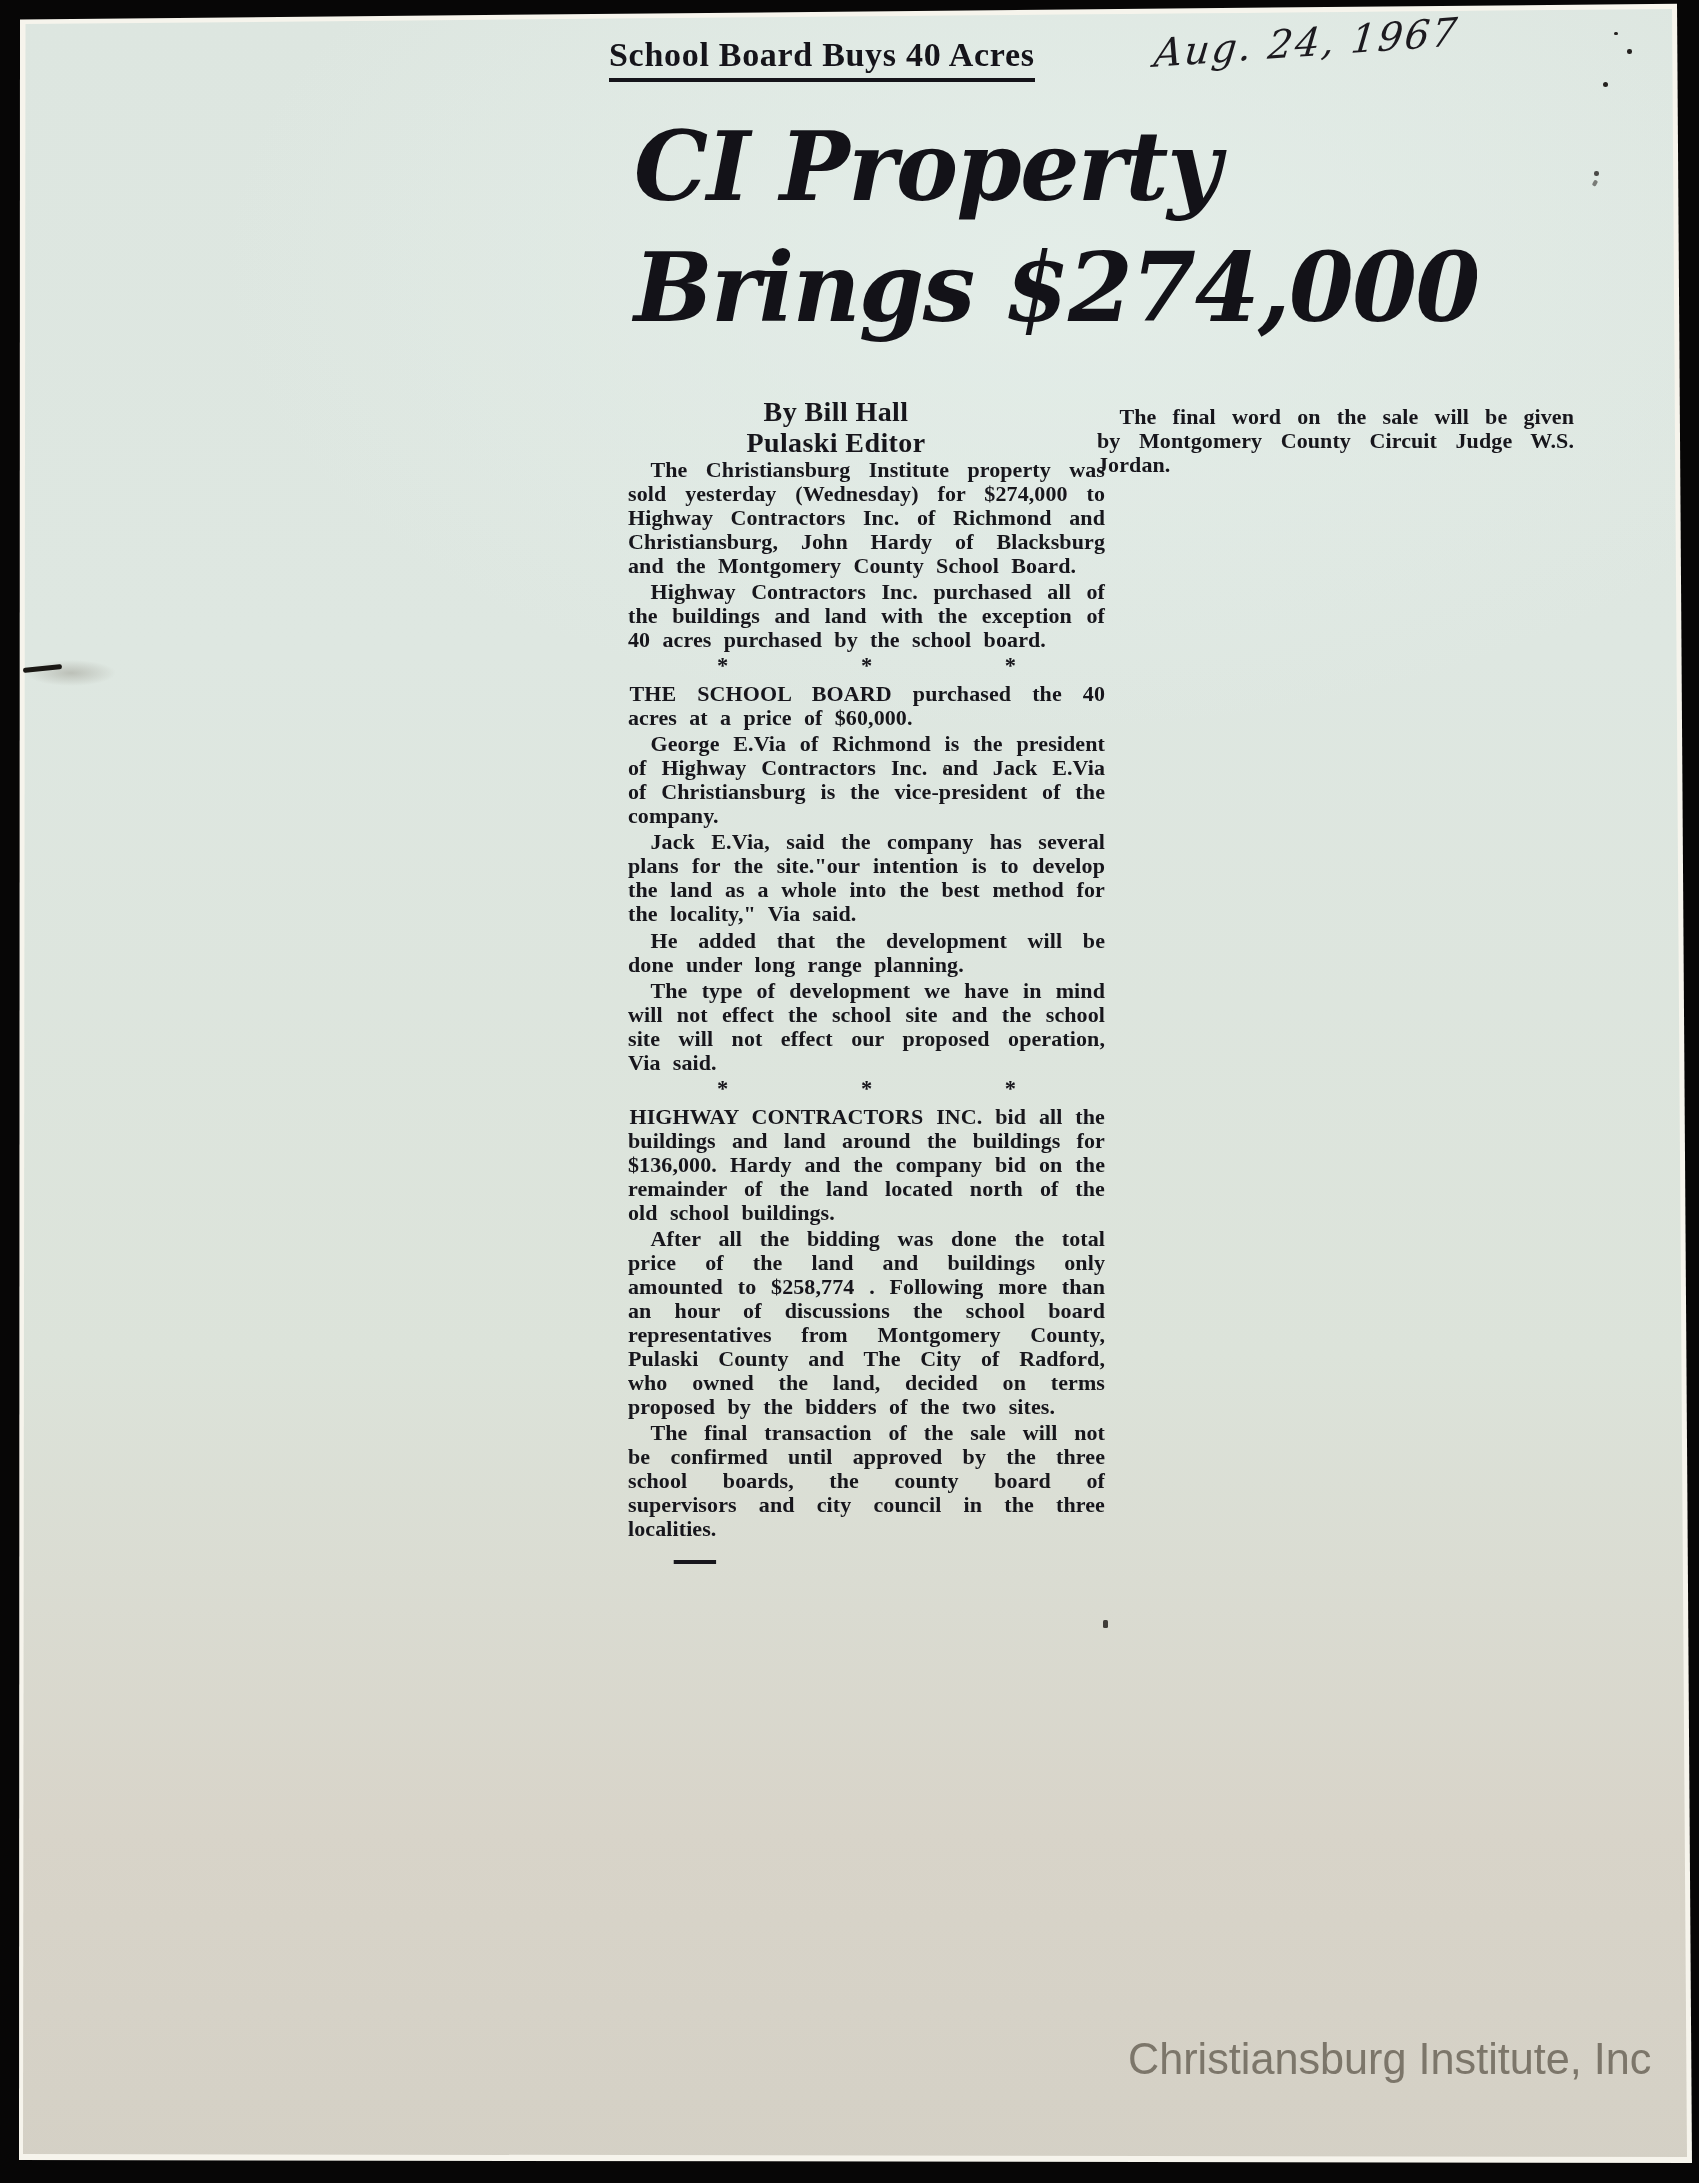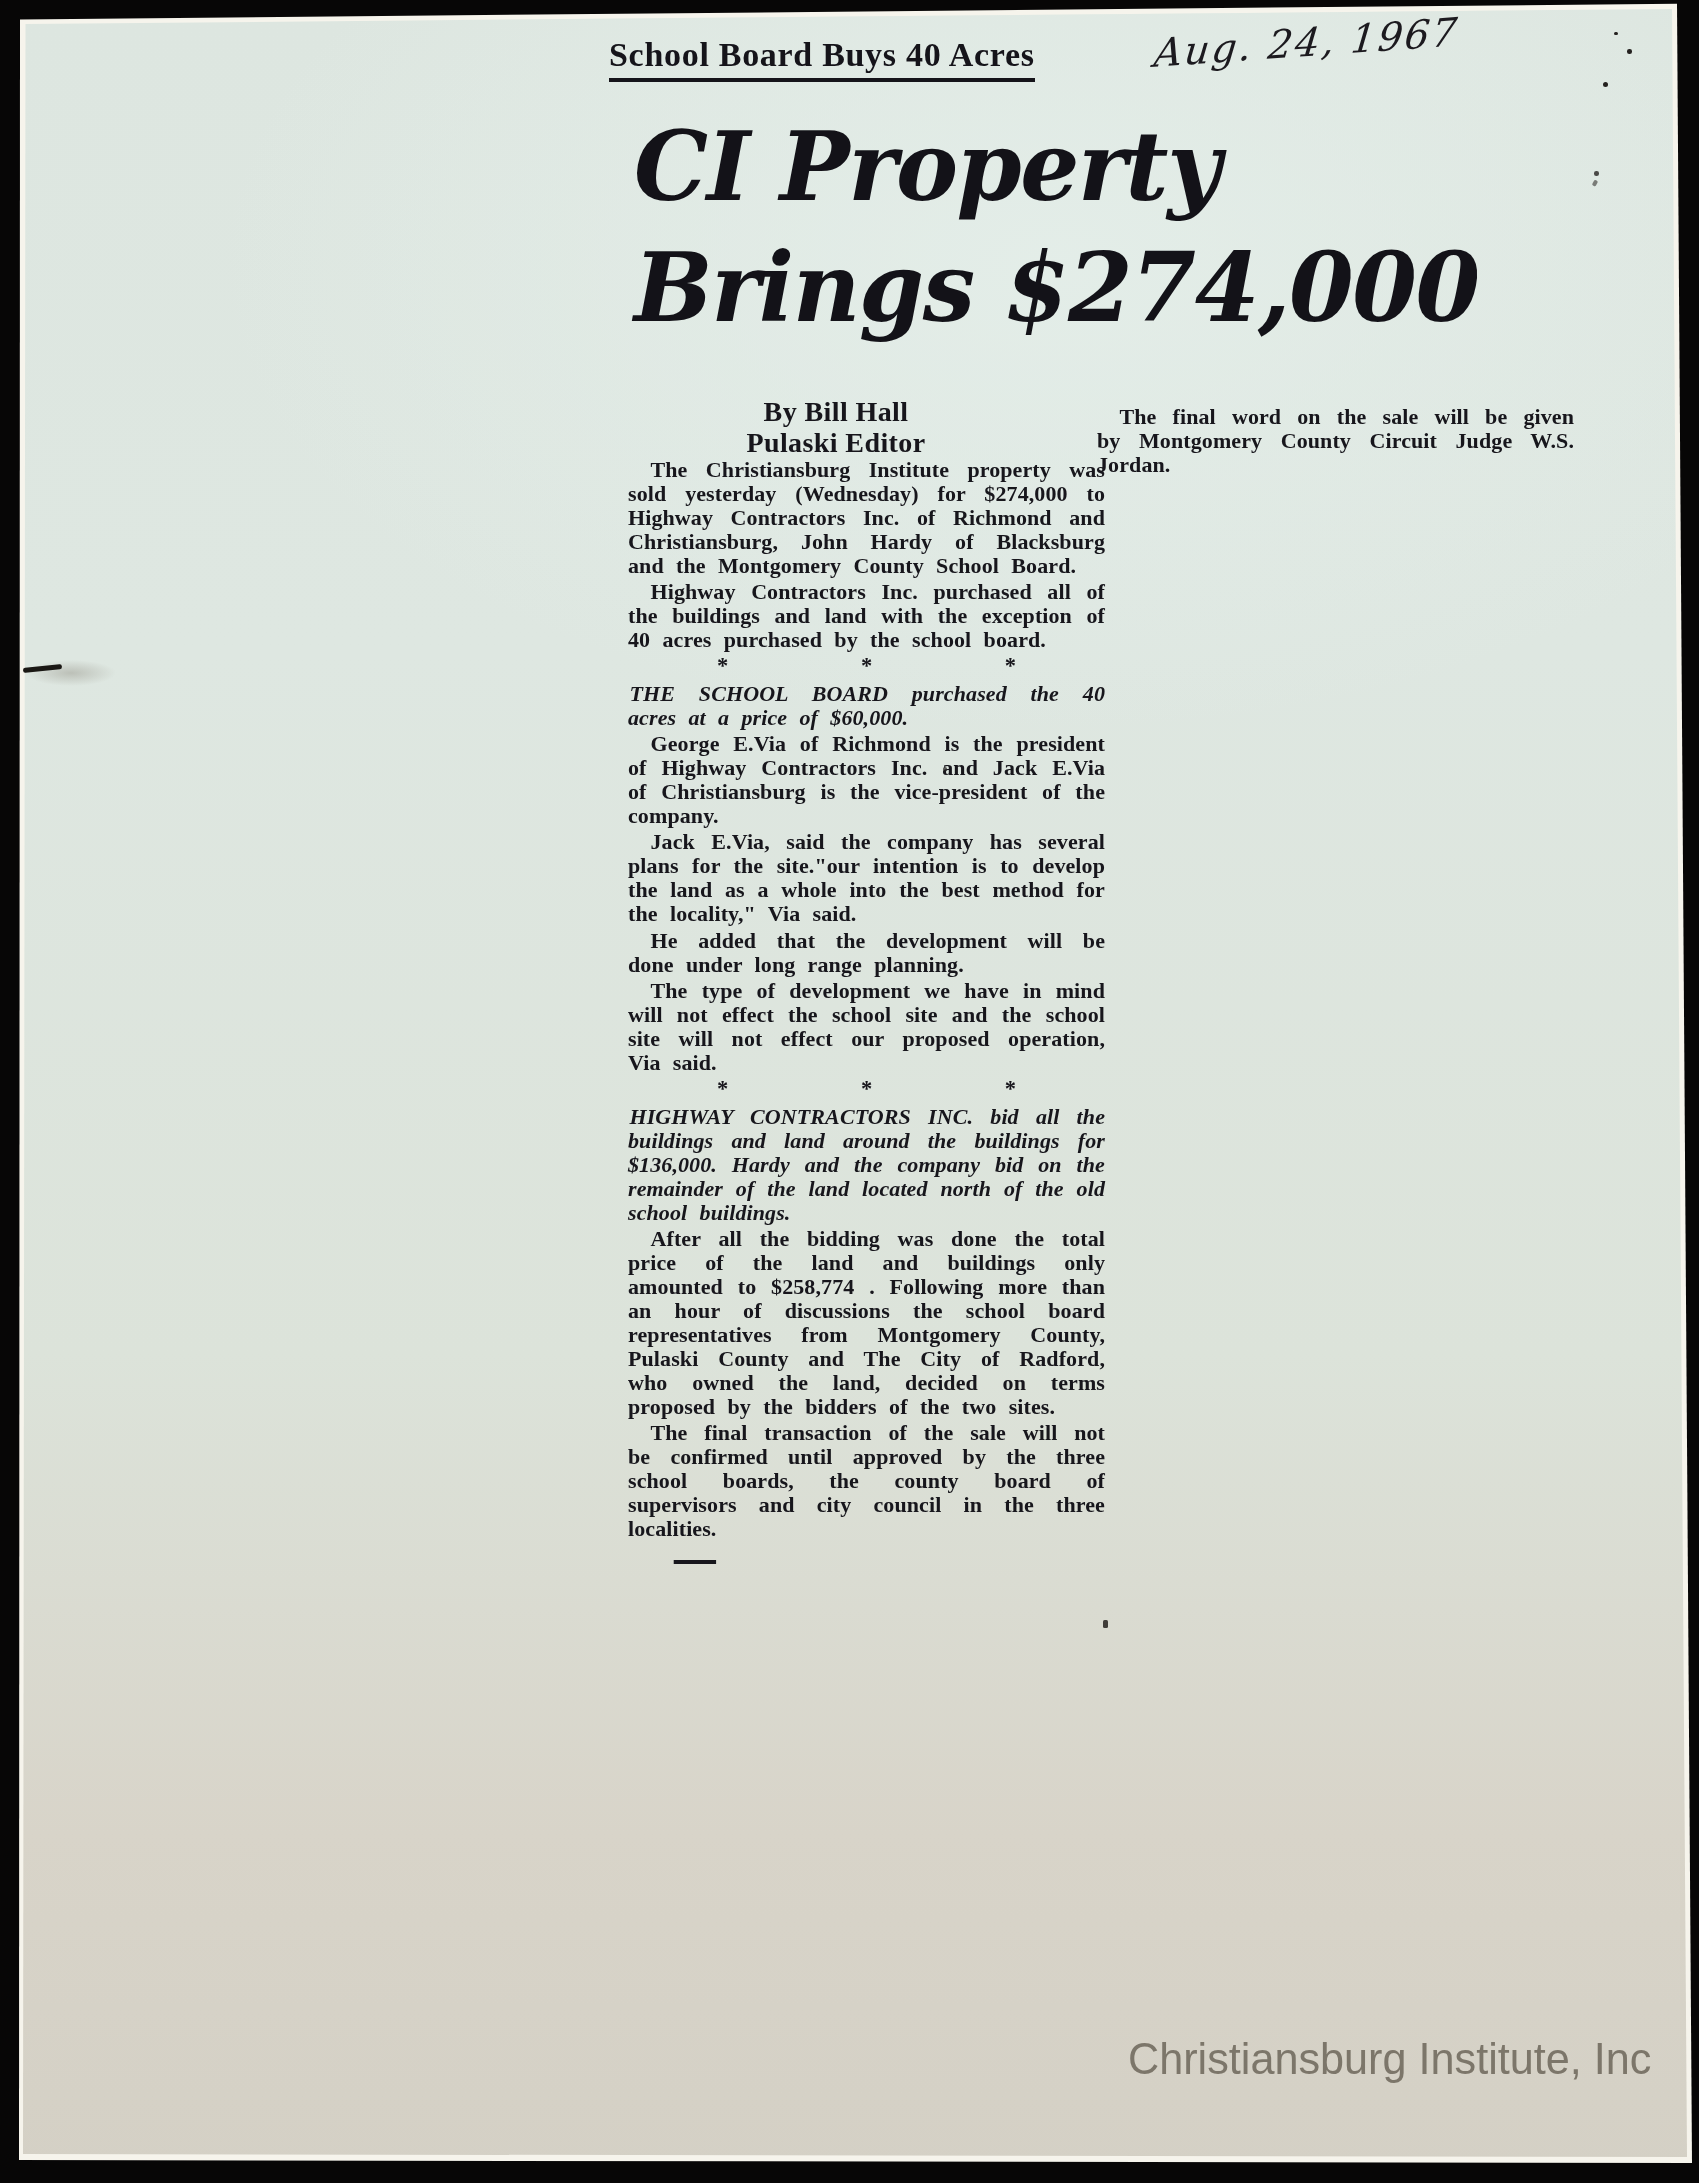--- a/index.html
+++ b/index.html
@@ -55,21 +55,21 @@
   
   .col{
     position:absolute;width:477px;
     font-size:22px;line-height:24px;font-weight:bold;
     color:#17161c;text-align:justify;
     word-spacing:6.7px;letter-spacing:0.1px;
   }
   .col-left{left:628px;top:458px;}
   .col-right{left:1097px;top:405px;}
   .para{margin:0 0 2.2px 0;text-indent:22.5px;}
-  .para.lead{text-indent:1.5px;font-style:italic;}
+  .para.lead{text-indent:1.5px;}
   .stars{
     text-align:center;word-spacing:127px;font-size:22.5px;
     margin:2.2px 0 3.7px 0;text-indent:0;letter-spacing:0;
   }
   .end-mark{
     display:inline-block;margin:4.5px 0 0 46px;
     transform:scale(1.9,2.6);transform-origin:left center;
     font-weight:bold;color:#17161c;font-size:22px;line-height:15px;
   }
   

